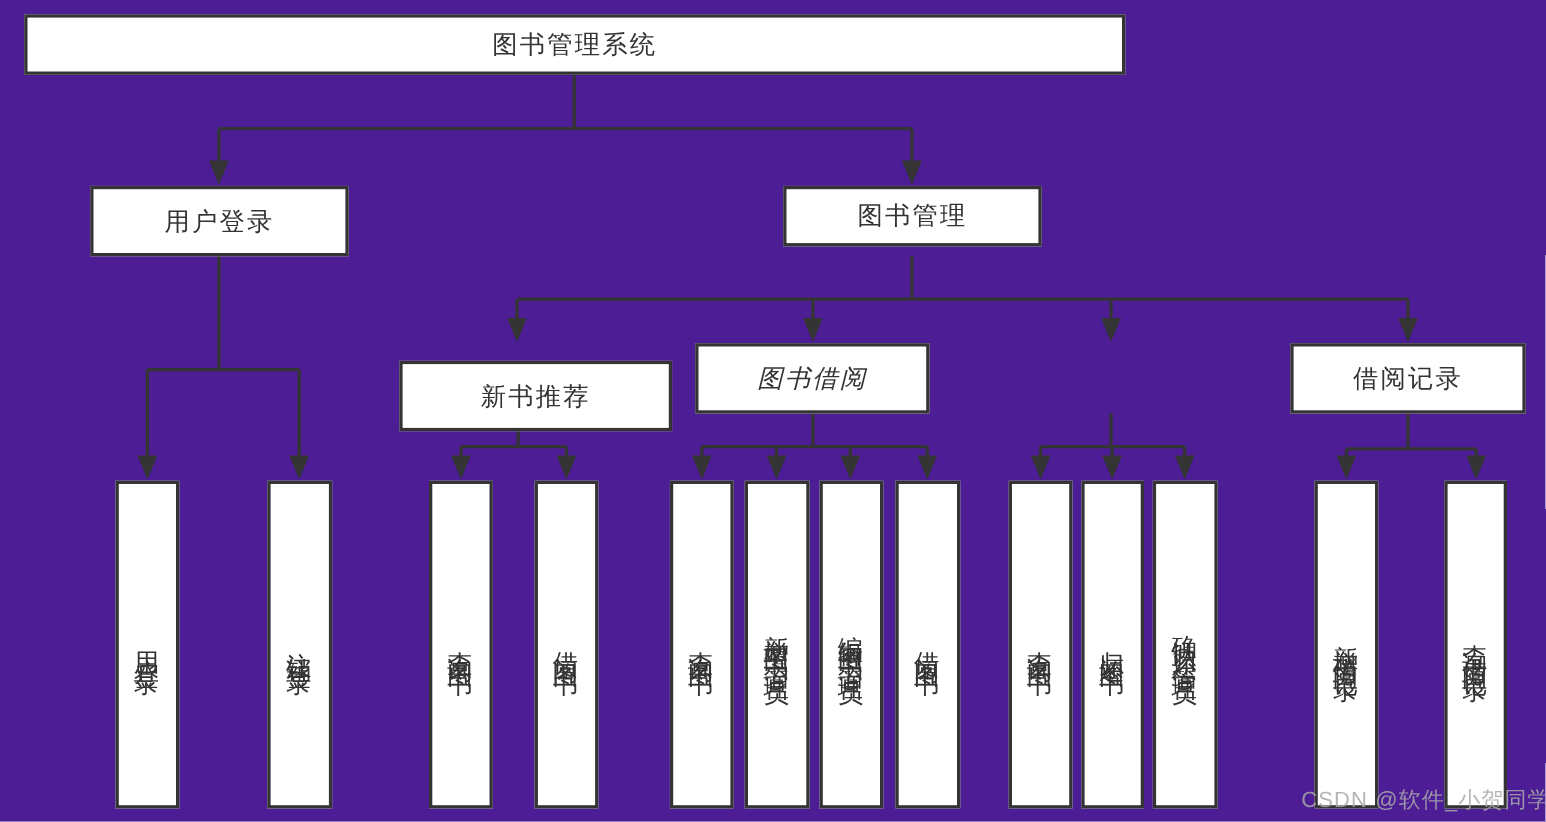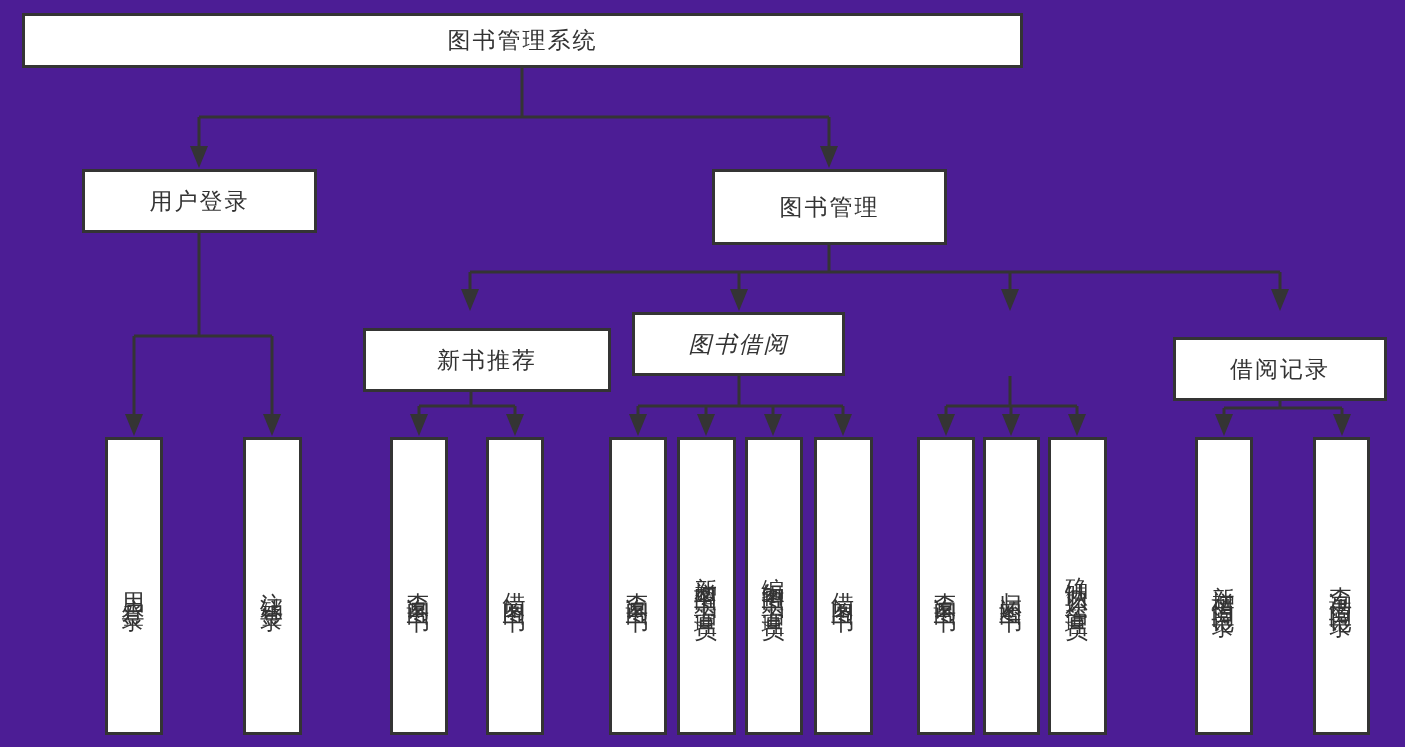--- a/index.html
+++ b/index.html
@@ -101,31 +101,31 @@
     </g>
   </svg>
 
   <div class="box" style="left:22px; top:13px; width:1001px; height:55px;">
     <span class="htext">图书管理系统</span>
   </div>
 
   <div class="box" style="left:82px; top:169px; width:235px; height:64px;">
     <span class="htext">用户登录</span>
   </div>
-  <div class="box" style="left:712px; top:169px; width:235px; height:76px;">
+  <div class="box" style="left:712px; top:169px; width:235px; height:55px;">
     <span class="htext">图书管理</span>
   </div>
 
   <div class="box" style="left:363px; top:312px; width:248px; height:64px;margin-top:16px;">
     <span class="htext">新书推荐</span>
   </div>
   <div class="box" style="left:632px; top:312px; width:213px; height:64px;font-style:italic;">
     <span class="htext">图书借阅</span>
   </div>
-  <div class="box" style="left:1173px; top:312px; width:214px; height:64px;margin-top:25px;">
+  <div class="box" style="left:1173px; top:312px; width:214px; height:64px;">
     <span class="htext">借阅记录</span>
   </div>
 
   <div class="box" style="left:105px; top:437px; width:58px; height:298px;">
     <span class="vtext">用户登录</span>
   </div>
   <div class="box" style="left:243px; top:437px; width:59px; height:298px;">
     <span class="vtext">注销登录</span>
   </div>
 
@@ -159,14 +159,15 @@
     <span class="vtext">确认归还（管理员）</span>
   </div>
 
   <div class="box" style="left:1195px; top:437px; width:58px; height:298px;">
     <span class="vtext">新增借阅记录</span>
   </div>
   <div class="box" style="left:1313px; top:437px; width:57px; height:298px;">
     <span class="vtext">查询借阅记录</span>
   </div>
 
+  <div class="watermark">CSDN @软件_小贺同学</div>
 
 </div>
 
 </body></html>

